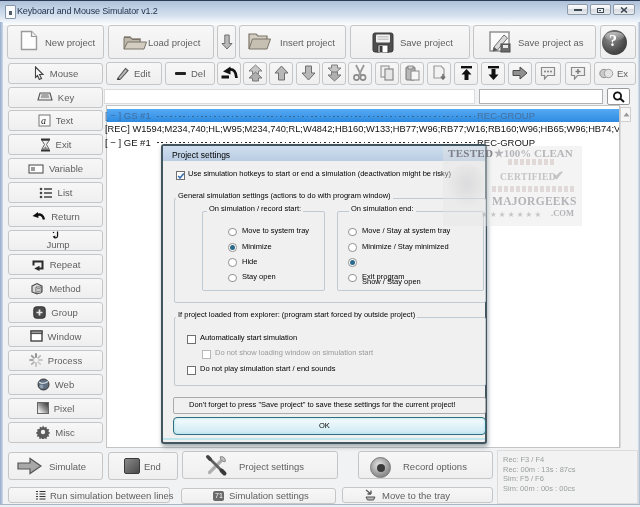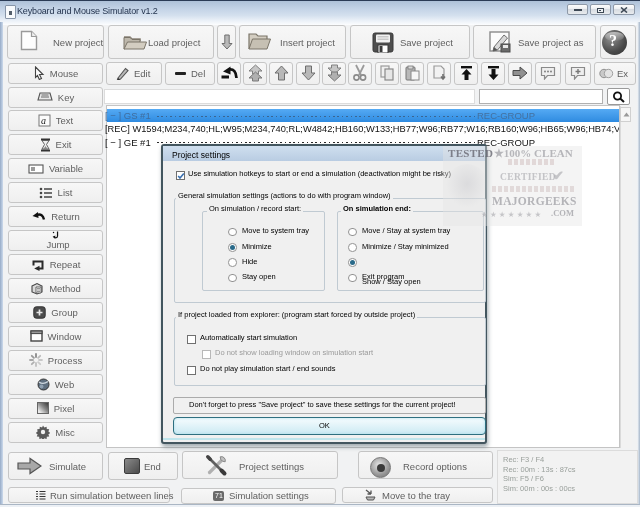--- a/index.html
+++ b/index.html
@@ -41,21 +41,21 @@
 <div id="frameL" class="abs"></div>
 <div id="frameR" class="abs"></div>
 <div id="frameB" class="abs"></div>
 <style>.lblx{position:absolute;white-space:nowrap;font-size:9.5px;color:#5f5f5f;}</style>
 
 <div class="abs btn" style="left:7px;top:25px;width:97px;height:34px;"></div>
 <svg class="abs" style="left:20px;top:30px;" width="18" height="21" viewBox="0 0 18 21">
     <path d="M1.5 1.5 h10 l5 5 v13 h-15 z" fill="#fdfdfd" stroke="#9a9a9a" stroke-width="1.4"></path>
     <path d="M11.5 1.5 v5 h5" fill="#eee" stroke="#9a9a9a" stroke-width="1.2"></path>
   </svg>
-<div class="abs lblx" style="left:45px;top:37px;margin-left:8px;">New project</div>
+<div class="abs lblx" style="left:45px;top:37px;">New project</div>
 <div class="abs btn" style="left:108px;top:25px;width:106px;height:34px;"></div>
 <svg class="abs" style="left:123px;top:33px;" width="24" height="18" viewBox="0 0 24 18">
     <path d="M1 4 l6 0 2 2 8 0 0 2" fill="none" stroke="#8a8378" stroke-width="1.5"></path>
     <path d="M1 16 V4.5 l6 0 2 2 8 0 0 2.5 z" fill="#bdb7ab" stroke="#7a7468" stroke-width="1"></path>
     <path d="M1 16 L4.5 9 h19 L21 16 z" fill="#d3cdc1" stroke="#7a7468" stroke-width="1"></path>
   </svg>
 <div class="abs lblx" style="left:148px;top:37px;">Load project</div>
 <div class="abs btn" style="left:217px;top:25px;width:19px;height:34px;"></div>
 <svg class="abs" style="left:221px;top:34px;" width="12" height="16" viewBox="0 0 12 16">
     <path d="M6 15 L11 9.5 H8.2 V1 H3.8 V9.5 H1 z" fill="#b9b9b9" stroke="#6e6e6e"></path>
@@ -370,21 +370,21 @@
   <div class="abs cb" style="left:13px;top:25px;"></div>
   <svg class="abs" style="left:14px;top:25.5px;" width="8" height="8" viewBox="0 0 8 8">
       <path d="M1.2 4 L3 6 L6.8 1.5" fill="none" stroke="#3a70b0" stroke-width="1.6"></path>
     </svg>
   <div class="abs dtext" style="left:25px;top:25px;">Use simulation hotkeys to start or end a simulation (deactivation might be risky)</div>
   <div class="abs gb" style="left:11px;top:52px;width:310px;height:103px;"></div>
   <div class="abs gbcap" style="left:13px;top:47px;">General simulation settings (actions to do with program window)</div>
   <div class="abs gb" style="left:39px;top:65px;width:121px;height:78px;"></div>
   <div class="abs gbcap" style="left:44px;top:60px;">On simulation / record start:</div>
   <div class="abs gb" style="left:174px;top:65px;width:145px;height:78px;"></div>
-  <div class="abs gbcap" style="left:178px;top:60px;font-weight:bold;">On simulation end:</div>
+  <div class="abs gbcap" style="left:186px;top:60px;">On simulation end:</div>
   <div class="abs radio" style="left:65px;top:81.5px;"></div>
     <div class="abs dtext" style="left:79px;top:82px;">Move to system tray</div>
   <div class="abs radio" style="left:65px;top:97px;"></div>
     <div class="abs" style="left:67px;top:99px;width:5px;height:5px;border-radius:50%;background:#2a6a8a;"></div>
     <div class="abs dtext" style="left:79px;top:97.5px;">Minimize</div>
   <div class="abs radio" style="left:65px;top:112px;"></div>
     <div class="abs dtext" style="left:79px;top:112.5px;">Hide</div>
   <div class="abs radio" style="left:65px;top:127.5px;"></div>
     <div class="abs dtext" style="left:79px;top:128px;">Stay open</div>
   <div class="abs radio" style="left:185px;top:81.5px;"></div>

